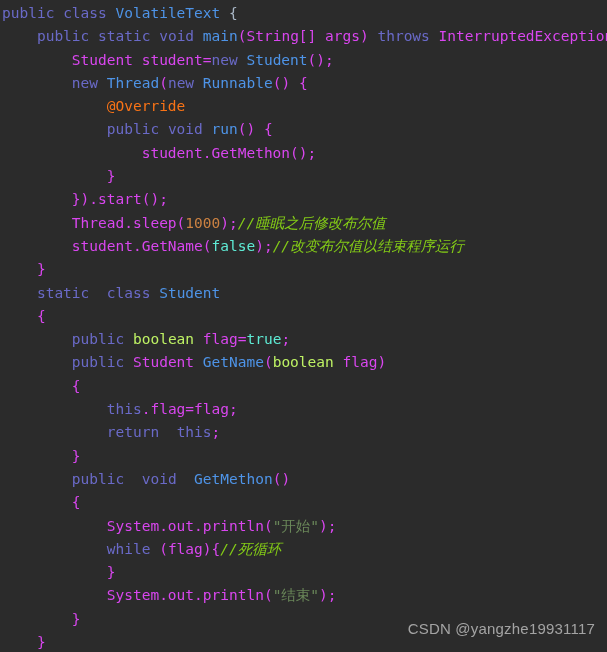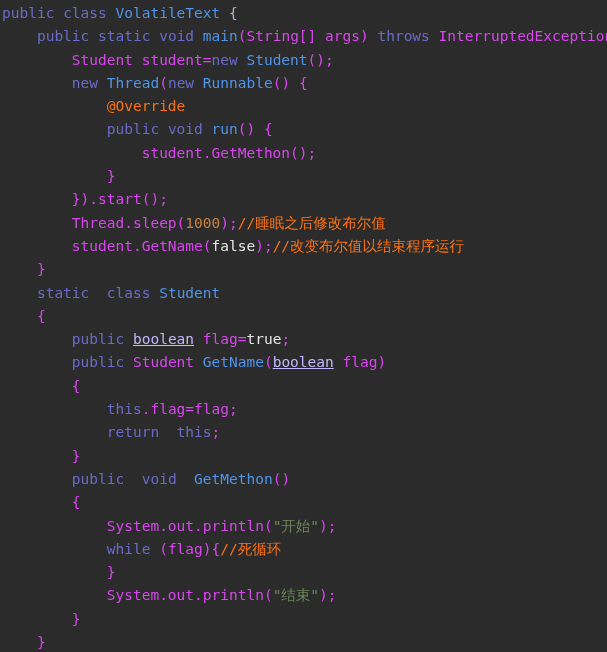--- a/index.html
+++ b/index.html
@@ -29,35 +29,36 @@
   .line {
     height: 23.3px;
     white-space: pre;
   }
   
   .kw   { color: #6a6ac8; }           
   .typ  { color: #d946ef; }           
   .cls  { color: #4e94e8; }           
   .ann  { color: #f97316; }           
   .num  { color: #cc8242; text-align: center; }           
-  .prim { color: #c4b5fd; text-decoration: underline; }           
-  .bool { color: #e5e5e5; }           
+  .prim { color: #bef264; }           
+  .bool { color: #5eead4; }           
   .str  { color: #6a8759; }           
-  .cmt  { color: #f97316; }  
+  .cmt  { color: #84cc16; font-style: italic; }  
   .pn   { color: #a9b7c6; }           
 
   #watermark {
     position: absolute;
     right: 12px;
     bottom: 12px;
     color: #b9b9b9;
     font-family: "Liberation Sans", sans-serif;
     font-size: 15px;
     letter-spacing: 0.2px;
     opacity: 0.85;
   }
 </style>
 </head>
 <body>
 
 <div id="editor">
   <div id="code"><div class="line"><span class="kw">public</span><span class="pn"> </span><span class="kw">class</span><span class="pn"> </span><span class="cls">VolatileText</span><span class="pn"> {</span></div><div class="line"><span class="pn">    </span><span class="kw">public</span><span class="pn"> </span><span class="kw">static</span><span class="pn"> </span><span class="kw">void</span><span class="pn"> </span><span class="cls">main</span><span class="typ">(String[] args) </span><span class="kw">throws</span><span class="typ"> InterruptedException {</span></div><div class="line"><span class="typ">        Student student=</span><span class="kw">new</span><span class="pn"> </span><span class="cls">Student</span><span class="typ">();</span></div><div class="line"><span class="pn">        </span><span class="kw">new</span><span class="pn"> </span><span class="cls">Thread</span><span class="typ">(</span><span class="kw">new</span><span class="pn"> </span><span class="cls">Runnable</span><span class="typ">() {</span></div><div class="line"><span class="pn">            </span><span class="ann">@Override</span></div><div class="line"><span class="pn">            </span><span class="kw">public</span><span class="pn"> </span><span class="kw">void</span><span class="pn"> </span><span class="cls">run</span><span class="typ">() {</span></div><div class="line"><span class="typ">                student.GetMethon();</span></div><div class="line"><span class="typ">            }</span></div><div class="line"><span class="typ">        }).start();</span></div><div class="line"><span class="typ">        Thread.sleep(</span><span class="num">1000</span><span class="typ">);</span><span class="cmt">//睡眠之后修改布尔值</span></div><div class="line"><span class="typ">        student.GetName(</span><span class="bool">false</span><span class="typ">);</span><span class="cmt">//改变布尔值以结束程序运行</span></div><div class="line"><span class="typ">    }</span></div><div class="line"><span class="pn">    </span><span class="kw">static</span><span class="pn">  </span><span class="kw">class</span><span class="pn"> </span><span class="cls">Student</span></div><div class="line"><span class="typ">    {</span></div><div class="line"><span class="pn">        </span><span class="kw">public</span><span class="pn"> </span><span class="prim">boolean</span><span class="typ"> flag=</span><span class="bool">true</span><span class="typ">;</span></div><div class="line"><span class="pn">        </span><span class="kw">public</span><span class="typ"> Student </span><span class="cls">GetName</span><span class="typ">(</span><span class="prim">boolean</span><span class="typ"> flag)</span></div><div class="line"><span class="typ">        {</span></div><div class="line"><span class="pn">            </span><span class="kw">this</span><span class="typ">.flag=flag;</span></div><div class="line"><span class="pn">            </span><span class="kw">return</span><span class="pn">  </span><span class="kw">this</span><span class="typ">;</span></div><div class="line"><span class="typ">        }</span></div><div class="line"><span class="pn">        </span><span class="kw">public</span><span class="pn">  </span><span class="kw">void</span><span class="pn">  </span><span class="cls">GetMethon</span><span class="typ">()</span></div><div class="line"><span class="typ">        {</span></div><div class="line"><span class="typ">            System.out.println(</span><span class="str">"开始"</span><span class="typ">);</span></div><div class="line"><span class="pn">            </span><span class="kw">while</span><span class="typ"> (flag){</span><span class="cmt">//死循环</span></div><div class="line"><span class="typ">            }</span></div><div class="line"><span class="typ">            System.out.println(</span><span class="str">"结束"</span><span class="typ">);</span></div><div class="line"><span class="typ">        }</span></div><div class="line"><span class="typ">    }</span></div></div>
+  <div id="watermark">CSDN @yangzhe19931117</div>
 </div>
 
 </body></html>

